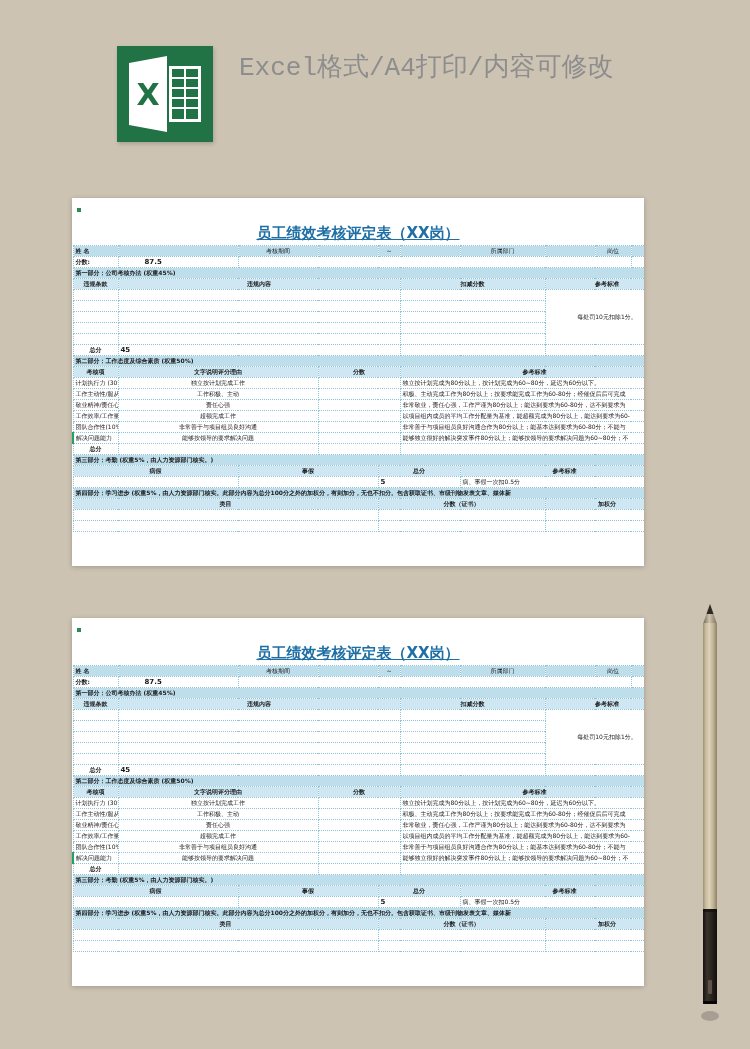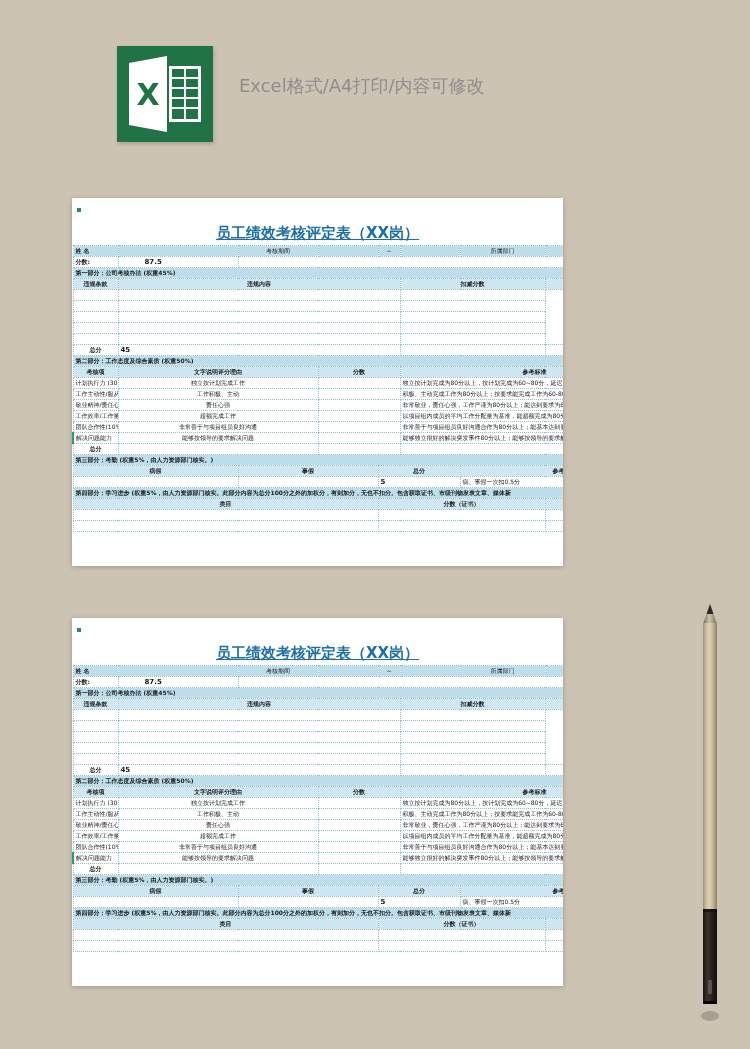--- a/index.html
+++ b/index.html
@@ -41,33 +41,34 @@
   }
   .title-main {
     font-size: 42px;
     line-height: 50px;
     color: #6e6e6e;
     font-weight: 400;
     letter-spacing: 1px;
     white-space: nowrap;
   }
   .title-sub {
-    margin-top: 22px;
-    font-size: 18px;
+    margin-top: 4px;
+    font-size: 26px;
     line-height: 32px;
     color: #8d8d8d;
     font-weight: 400;
     white-space: nowrap;
+    font-family: Liberation Mono, monospace;
   }
 
   
   .doc-card {
     position: absolute;
     left: 72px;
-    width: 491px;
+    width: 572px;
     background: #ffffff;
     overflow: hidden;
     box-shadow: 0 1px 5px rgba(0,0,0,0.22);
   }
   #doc1 { top: 198px; height: 368px; }
   #doc2 { top: 618px; height: 368px; }
 
   .sheet-pad { height: 26px; position: relative; }
   .green-dot {
     position: absolute;

